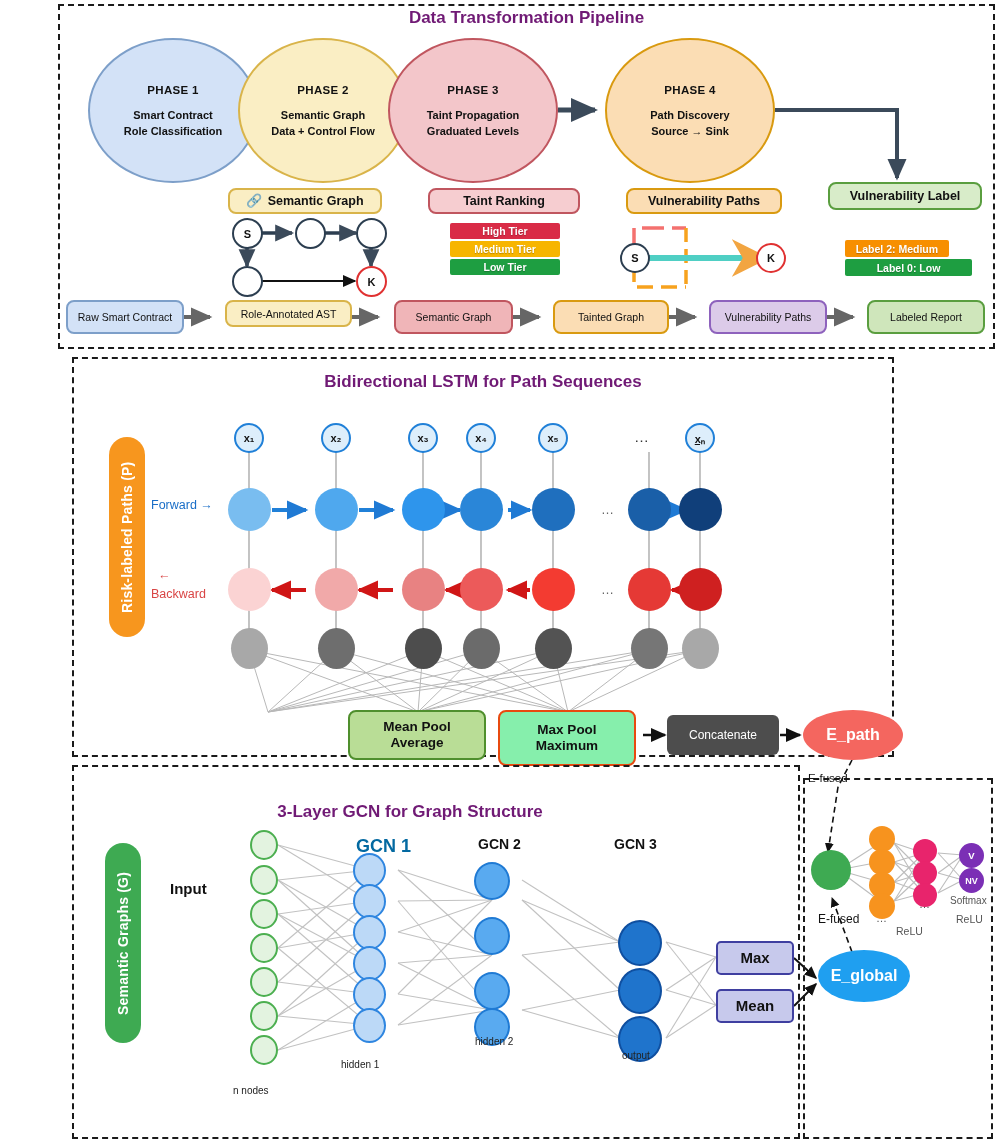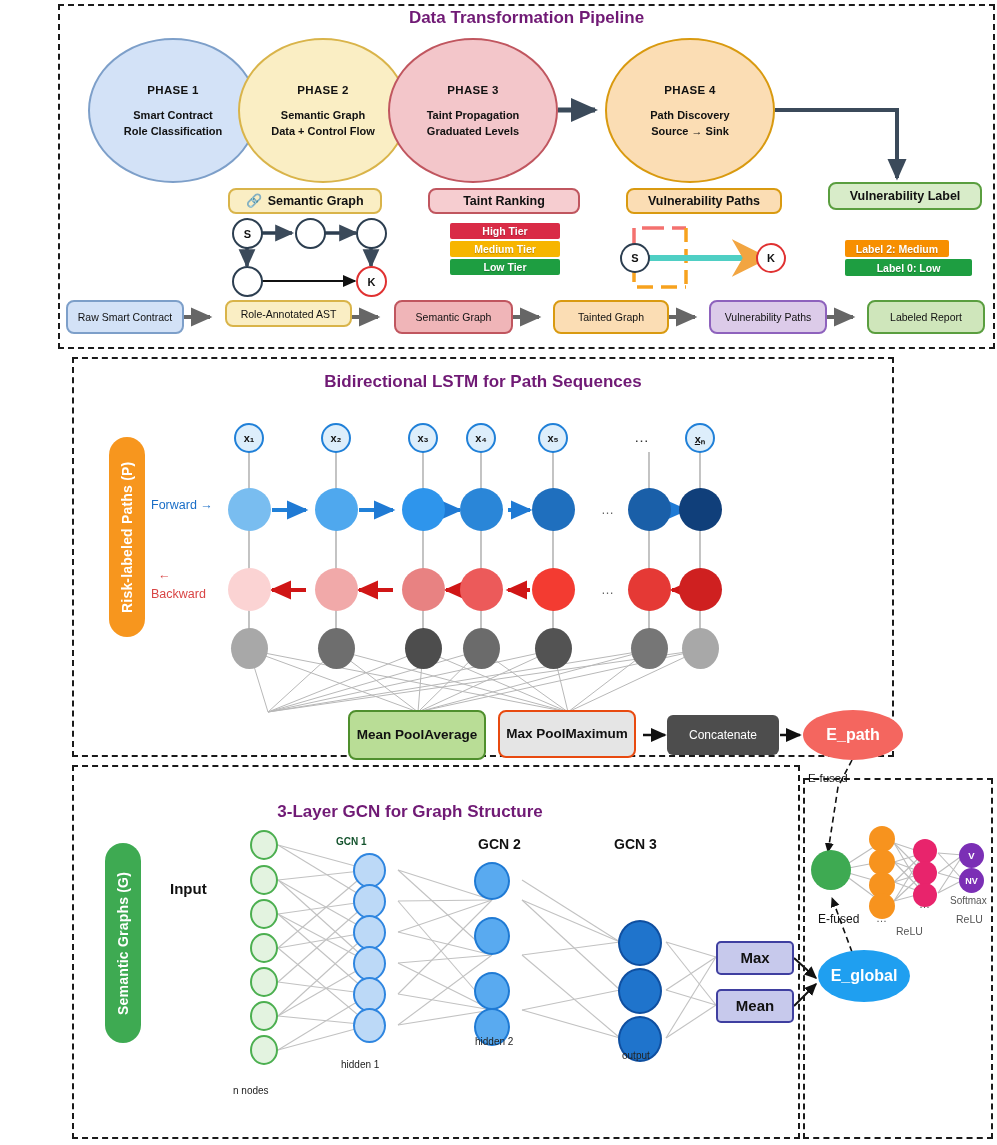--- a/index.html
+++ b/index.html
@@ -293,41 +293,41 @@
   <div class="ncirc" style="left:679px; top:568px; width:43px; height:43px; background:#cf2020;"></div>
 
   <div class="ncirc" style="left:231px; top:628px; width:37px; height:41px; background:#a8a8a8;"></div>
   <div class="ncirc" style="left:318px; top:628px; width:37px; height:41px; background:#6e6e6e;"></div>
   <div class="ncirc" style="left:405px; top:628px; width:37px; height:41px; background:#4d4d4d;"></div>
   <div class="ncirc" style="left:463px; top:628px; width:37px; height:41px; background:#6b6b6b;"></div>
   <div class="ncirc" style="left:535px; top:628px; width:37px; height:41px; background:#535353;"></div>
   <div class="ncirc" style="left:631px; top:628px; width:37px; height:41px; background:#767676;"></div>
   <div class="ncirc" style="left:682px; top:628px; width:37px; height:41px; background:#a8a8a8;"></div>
 
-  <div class="rbox" style="left:348px; top:710px; width:138px; height:50px; background:#b9dd96; border:2.5px solid #4f8f2d; flex-direction:row; font-size:13.5px;">
+  <div class="rbox" style="left:348px; top:710px; width:138px; height:50px; background:#b9dd96; border:2.5px solid #4f8f2d; flex-direction:column; font-size:13.5px;">
     <span>Mean Pool</span>
     <span>Average</span>
   </div>
-  <div class="rbox" style="left:498px; top:710px; width:138px; height:48px; background:#e5e5e5; border:2.5px solid #e84a10; flex-direction:row; font-size:13.5px;">
+  <div class="rbox" style="left:498px; top:710px; width:138px; height:56px; background:#86efac; border:2.5px solid #e84a10; flex-direction:column; font-size:13.5px;">
     <span>Max Pool</span>
     <span>Maximum</span>
   </div>
 
   <div class="rbox" style="left:667px; top:715px; width:112px; height:40px; background:#4d4d4d; color:#fff; font-size:12px; font-weight:normal; border-radius:6px;">Concatenate</div>
 
   <div class="rbox" style="left:803px; top:710px; width:100px; height:50px; background:#f4665f; color:#fff; font-size:16px; border-radius:50%;">E_path</div>
 
   <div class="panel" id="panel-gcn"></div>
   <div class="panel-title" style="left:130px; top:802px; width:560px; font-size:17px;">3-Layer GCN for Graph Structure</div>
 
   <div class="vlabel" style="left:105px; top:843px; width:36px; height:200px; background:#3eaa52;">Semantic Graphs (G)</div>
 
   <div class="txt" style="left:170px; top:880px; font-size:15px; font-weight:bold; color:#111;">Input</div>
 
-  <div class="txt" style="left:336px; top:836px; font-size:10px; font-weight:bold; color:#14532d;">GCN 1</div>
+  <div class="txt" style="left:356px; top:836px; font-size:18px; font-weight:bold; color:#0369a1;">GCN 1</div>
   <div class="txt" style="left:478px; top:836px; font-size:14px; font-weight:bold; color:#111;">GCN 2</div>
   <div class="txt" style="left:614px; top:836px; font-size:14px; font-weight:bold; color:#111;">GCN 3</div>
 
   <svg class="layer">
     <g stroke="#c2c2c2" stroke-width="1.1" fill="none">
 
       <line x1="278" y1="845" x2="370" y2="870"></line>
         <line x1="278" y1="845" x2="370" y2="901"></line>
       <line x1="278" y1="880" x2="370" y2="870"></line>
         <line x1="278" y1="880" x2="370" y2="932"></line>

